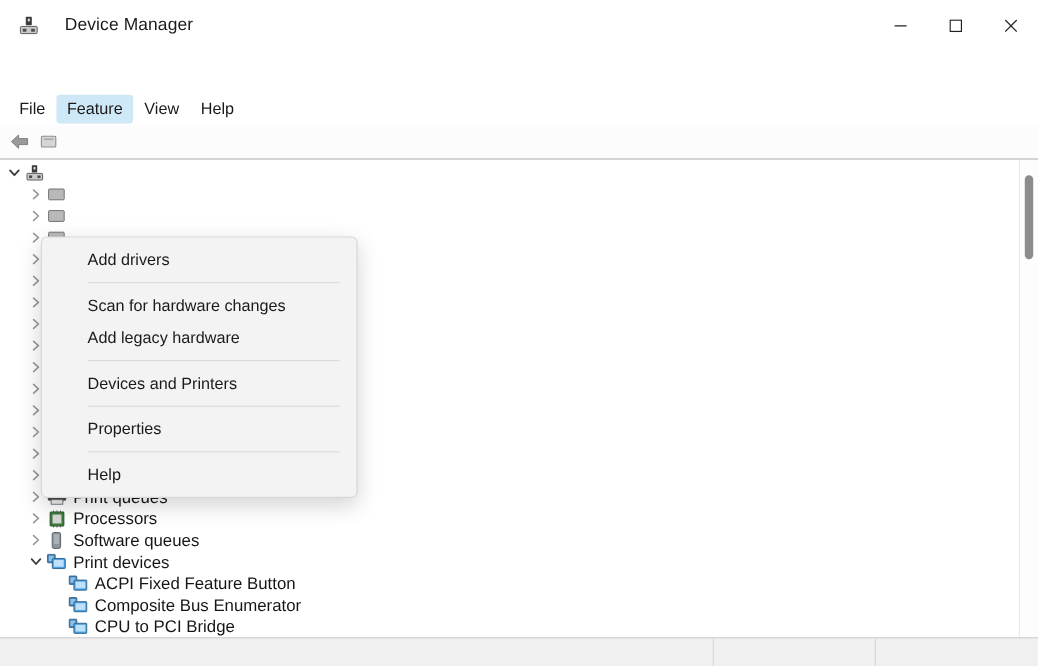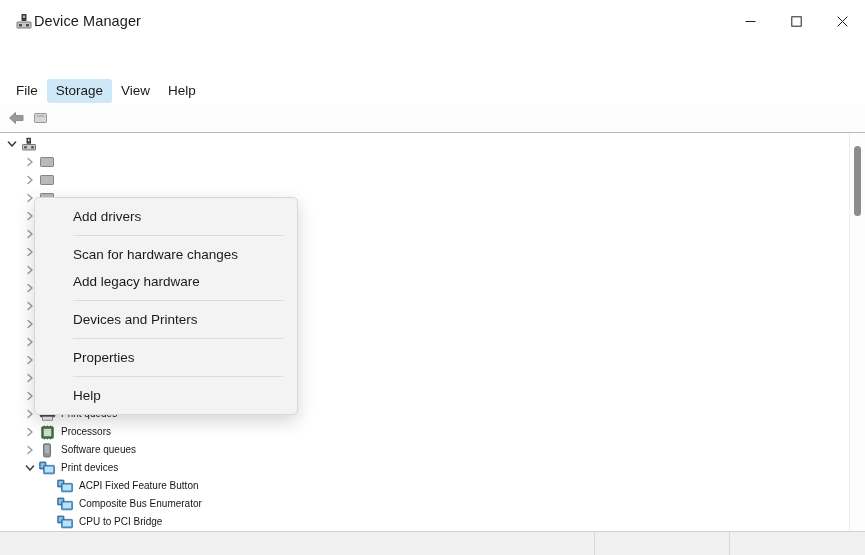--- a/index.html
+++ b/index.html
@@ -31,21 +31,21 @@
     display: flex;
     align-items: center;
   }
   .titlebar-icon {
     margin-left: 14px;
     width: 20px;
     height: 20px;
     position: relative;
   }
   .titlebar-title {
-    margin-left: 0;
+    margin-left: 20px;
     font-size: 14.5px;
     color: #1b1b1b;
     letter-spacing: 0.1px;
   }
   .window-controls {
     position: absolute;
     right: 0;
     top: 0;
     height: 42px;
     display: flex;
@@ -113,21 +113,21 @@
     position: absolute;
     left: 0;
     top: 0;
     right: 0;
     padding-top: 2px;
   }
   .tree-row {
     display: flex;
     align-items: center;
     height: 18px;
-    font-size: 10px;
+    font-size: 14px;
     color: #161616;
     white-space: nowrap;
   }
   .twisty {
     width: 16px;
     min-width: 16px;
     height: 18px;
     display: flex;
     align-items: center;
     justify-content: center;
@@ -250,21 +250,21 @@
         <svg width="11" height="11" viewBox="0 0 11 11">
             <line x1="0.7" y1="0.7" x2="10.3" y2="10.3" stroke="currentColor" stroke-width="1"></line>
             <line x1="10.3" y1="0.7" x2="0.7" y2="10.3" stroke="currentColor" stroke-width="1"></line>
           </svg>
       </div>
     </div>
   </div>
 
   <div class="menubar">
     <div class="menu-item">File</div>
-    <div class="menu-item active">Storage</div>
+    <div class="menu-item active">Feature</div>
     <div class="menu-item">View</div>
     <div class="menu-item">Help</div>
   </div>
 
   <div class="toolbar">
     <div class="tb-btn">
       <svg width="18" height="16" viewBox="0 0 18 16">
         <path d="M7.5 2.5 L1.5 8 L7.5 13.5 L7.5 10.5 L15 10.5 L15 5.5 L7.5 5.5 Z" fill="#9a9a9a" stroke="#7d7d7d" stroke-width="0.8" stroke-linejoin="round"></path>
       </svg>
     </div>

